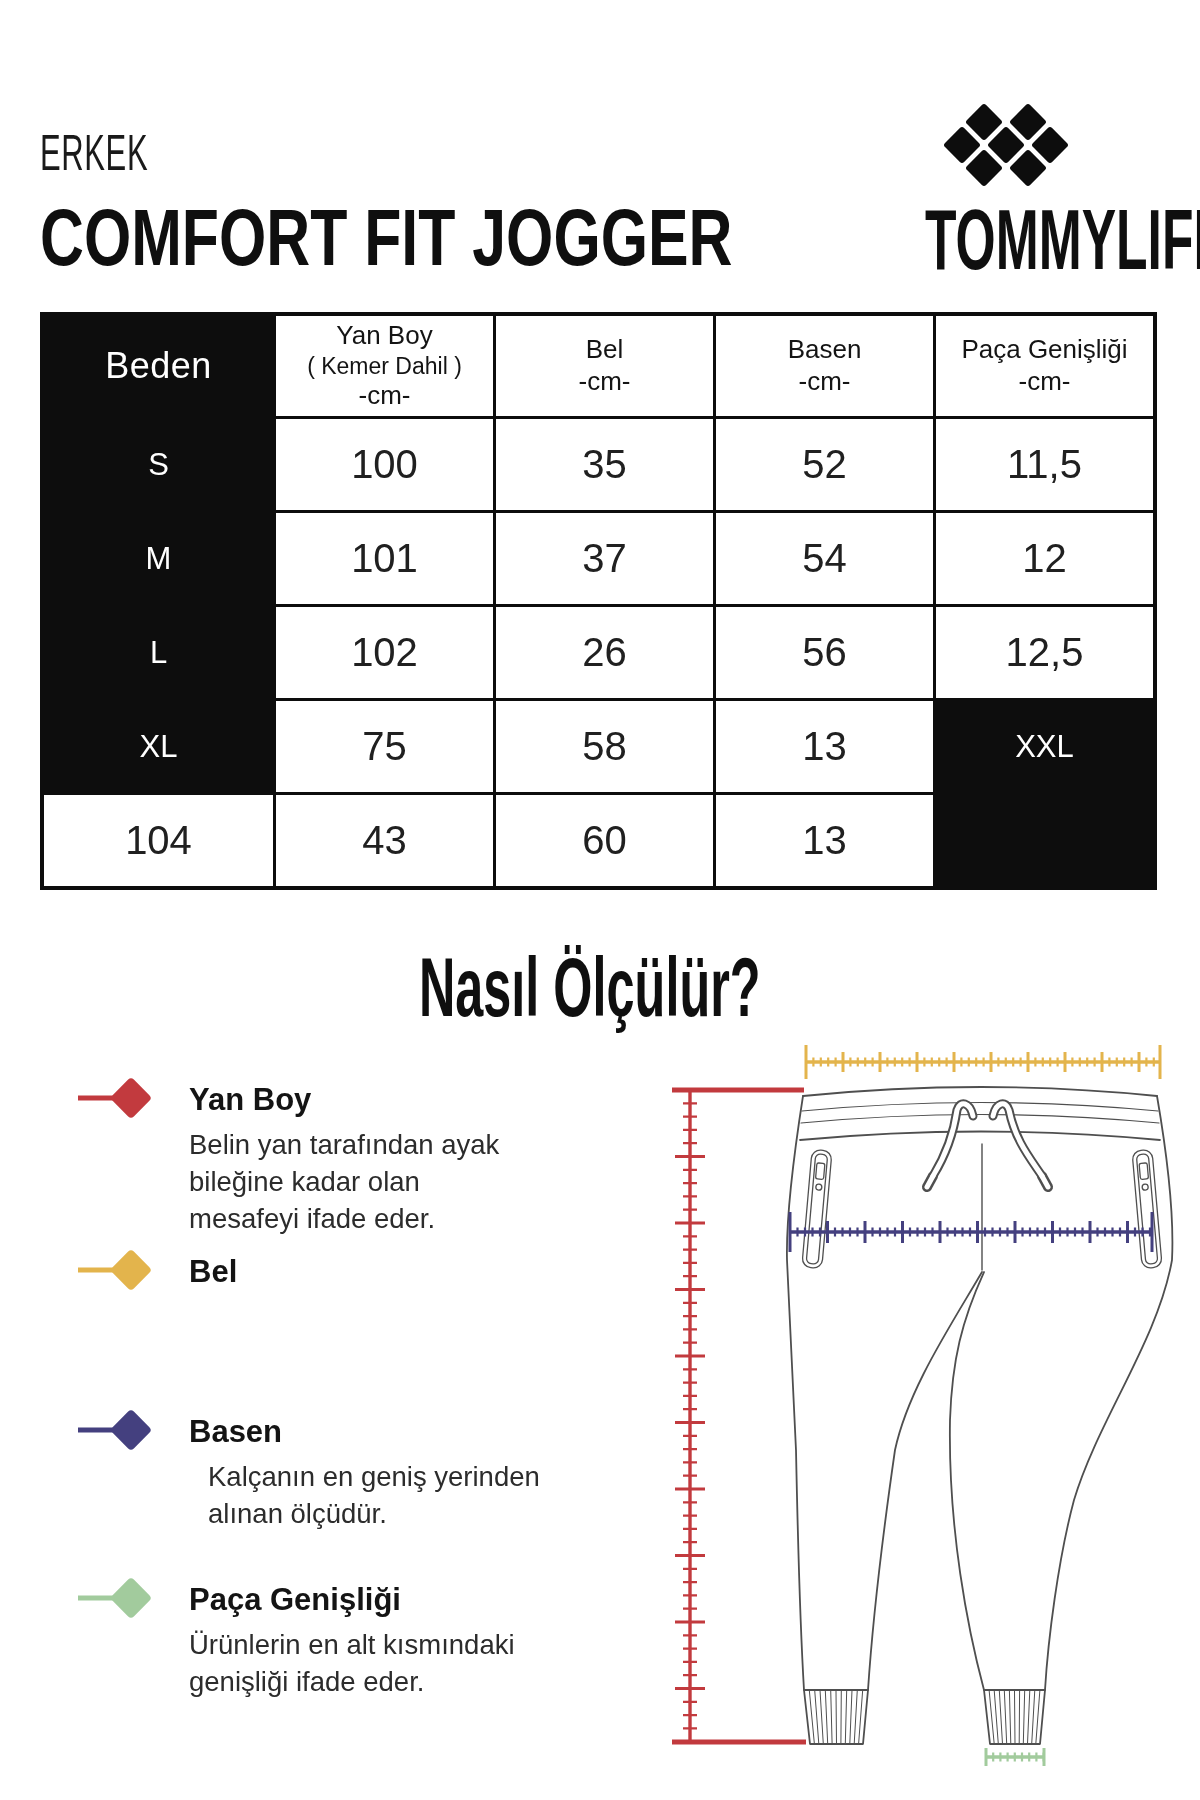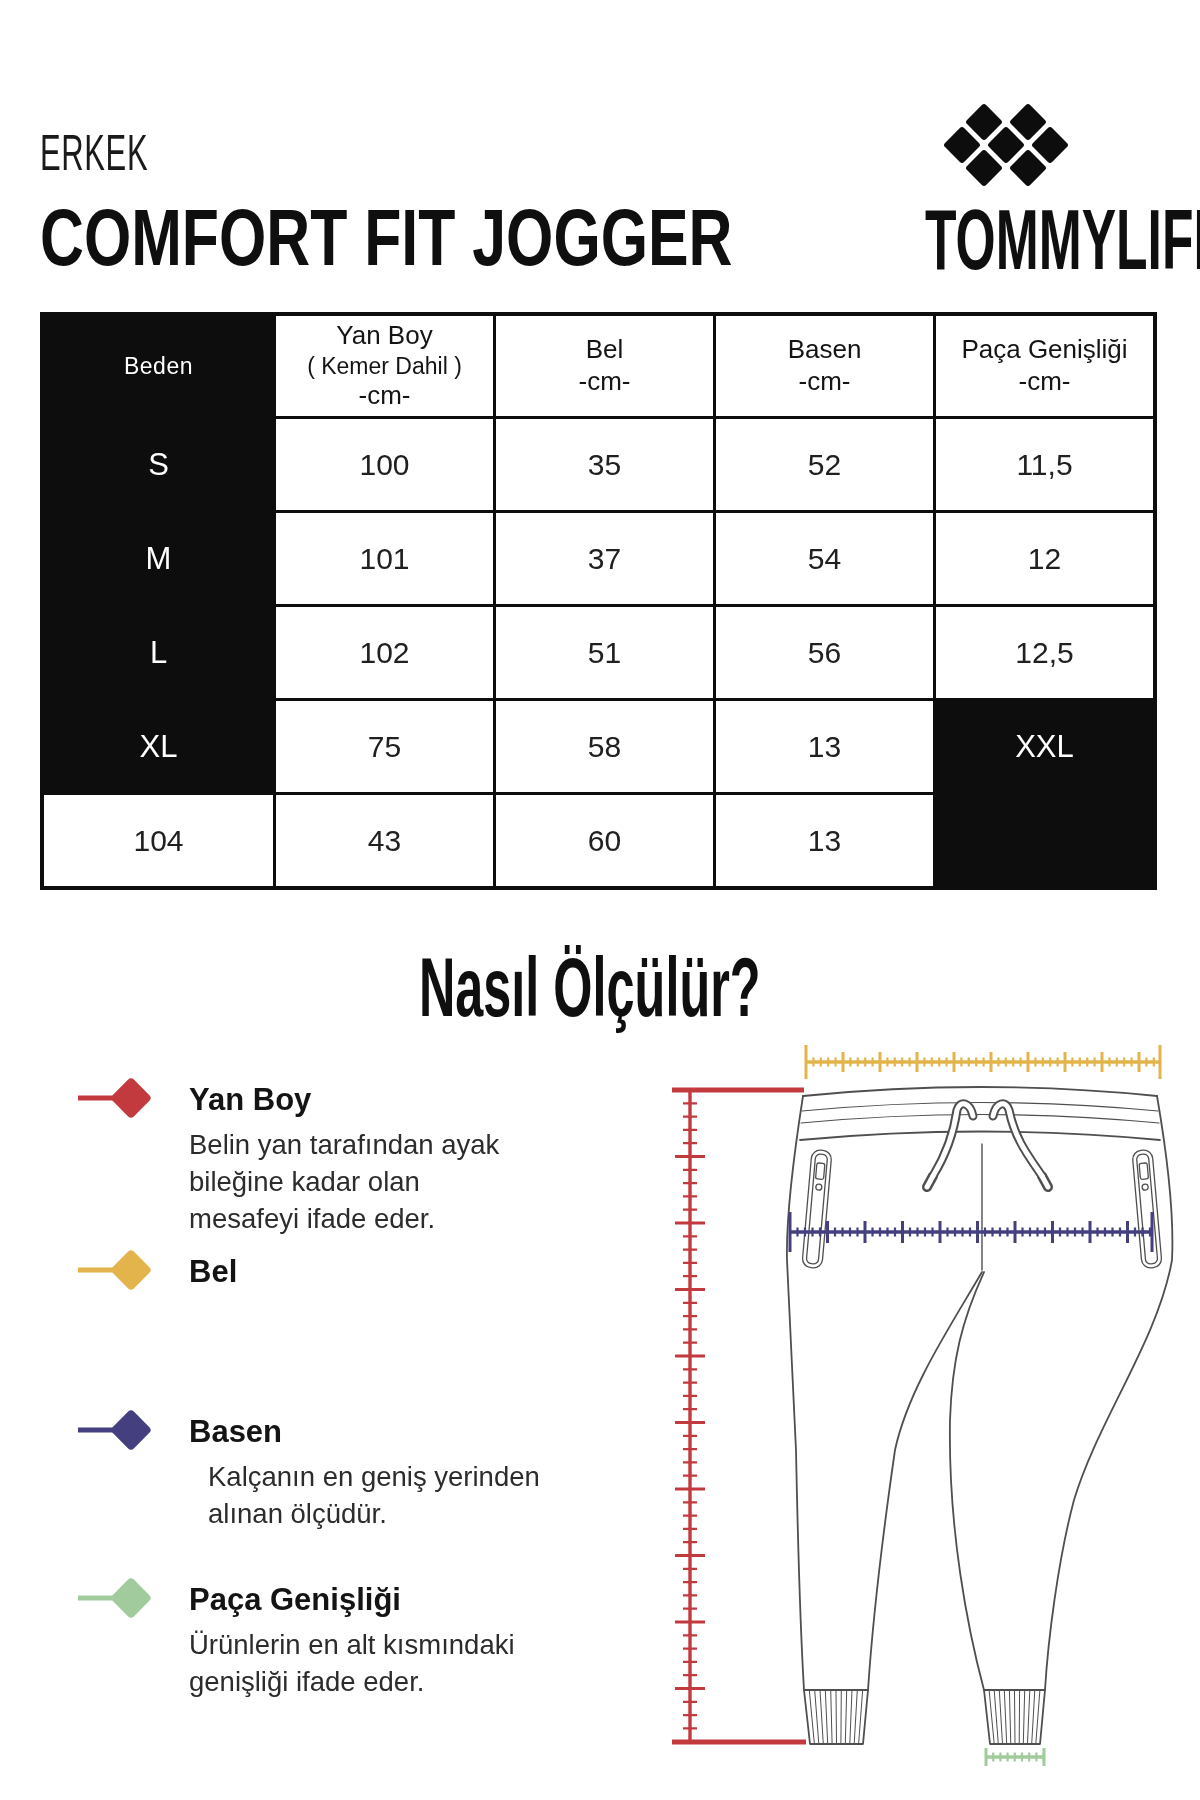--- a/index.html
+++ b/index.html
@@ -28,25 +28,25 @@
   .size-table {
     left:40px; top:312px; width:1117px; height:578px;
     display:grid; grid-template-columns:229px repeat(4,1fr);
     grid-template-rows:100px repeat(5,1fr);
     background:#0d0d0d; border:4px solid #0d0d0d; gap:3px;
     box-sizing:border-box;
   }
   .cell { background:#ffffff; display:flex; flex-direction:column;
     align-items:center; justify-content:center; text-align:center; }
   .cell.dark { background:#0d0d0d; color:#ffffff; }
-  .corner { font-size:23px; letter-spacing:0.5px; }
+  .corner { font-size:36px; letter-spacing:0.5px; }
   .th { font-size:26px; line-height:1.22; color:#141414; }
   .th .sub { font-size:23px;text-align:center; }
   .size-label { font-size:31px; }
-  .val { font-size:30px; color:#202020; }
+  .val { font-size:40px; color:#202020; }
 
   
   .measure-title { left:290px; top:945px; width:600px; text-align:center;
     font-size:84px; font-weight:700; line-height:1; color:#0f0f0f; }
   .measure-title .cond { transform:scaleX(0.60); transform-origin:50% 50%; }
 
   .legend-item { position:absolute; left:75px; width:460px; display:flex; align-items:flex-start; }
   .li-icon { width:84px; height:58px; flex:none; margin-top:-13px; }
   .li-body { margin-left:30px; }
   .li-label { font-size:31px; font-weight:700; color:#141414; line-height:1.15; }
@@ -114,21 +114,21 @@
     <div class="cell val">11,5</div>
 
     <div class="cell dark size-label">M</div>
     <div class="cell val">101</div>
     <div class="cell val">37</div>
     <div class="cell val">54</div>
     <div class="cell val">12</div>
 
     <div class="cell dark size-label">L</div>
     <div class="cell val">102</div>
-    <div class="cell val">51</div>
+    <div class="cell val">26</div>
     <div class="cell val">56</div>
     <div class="cell val">12,5</div>
 
     <div class="cell dark size-label">XL</div>
     <div class="cell val">75</div>
     <div class="cell val">58</div>
     <div class="cell val">13</div>
 
     <div class="cell dark size-label">XXL</div>
     <div class="cell val">104</div>

